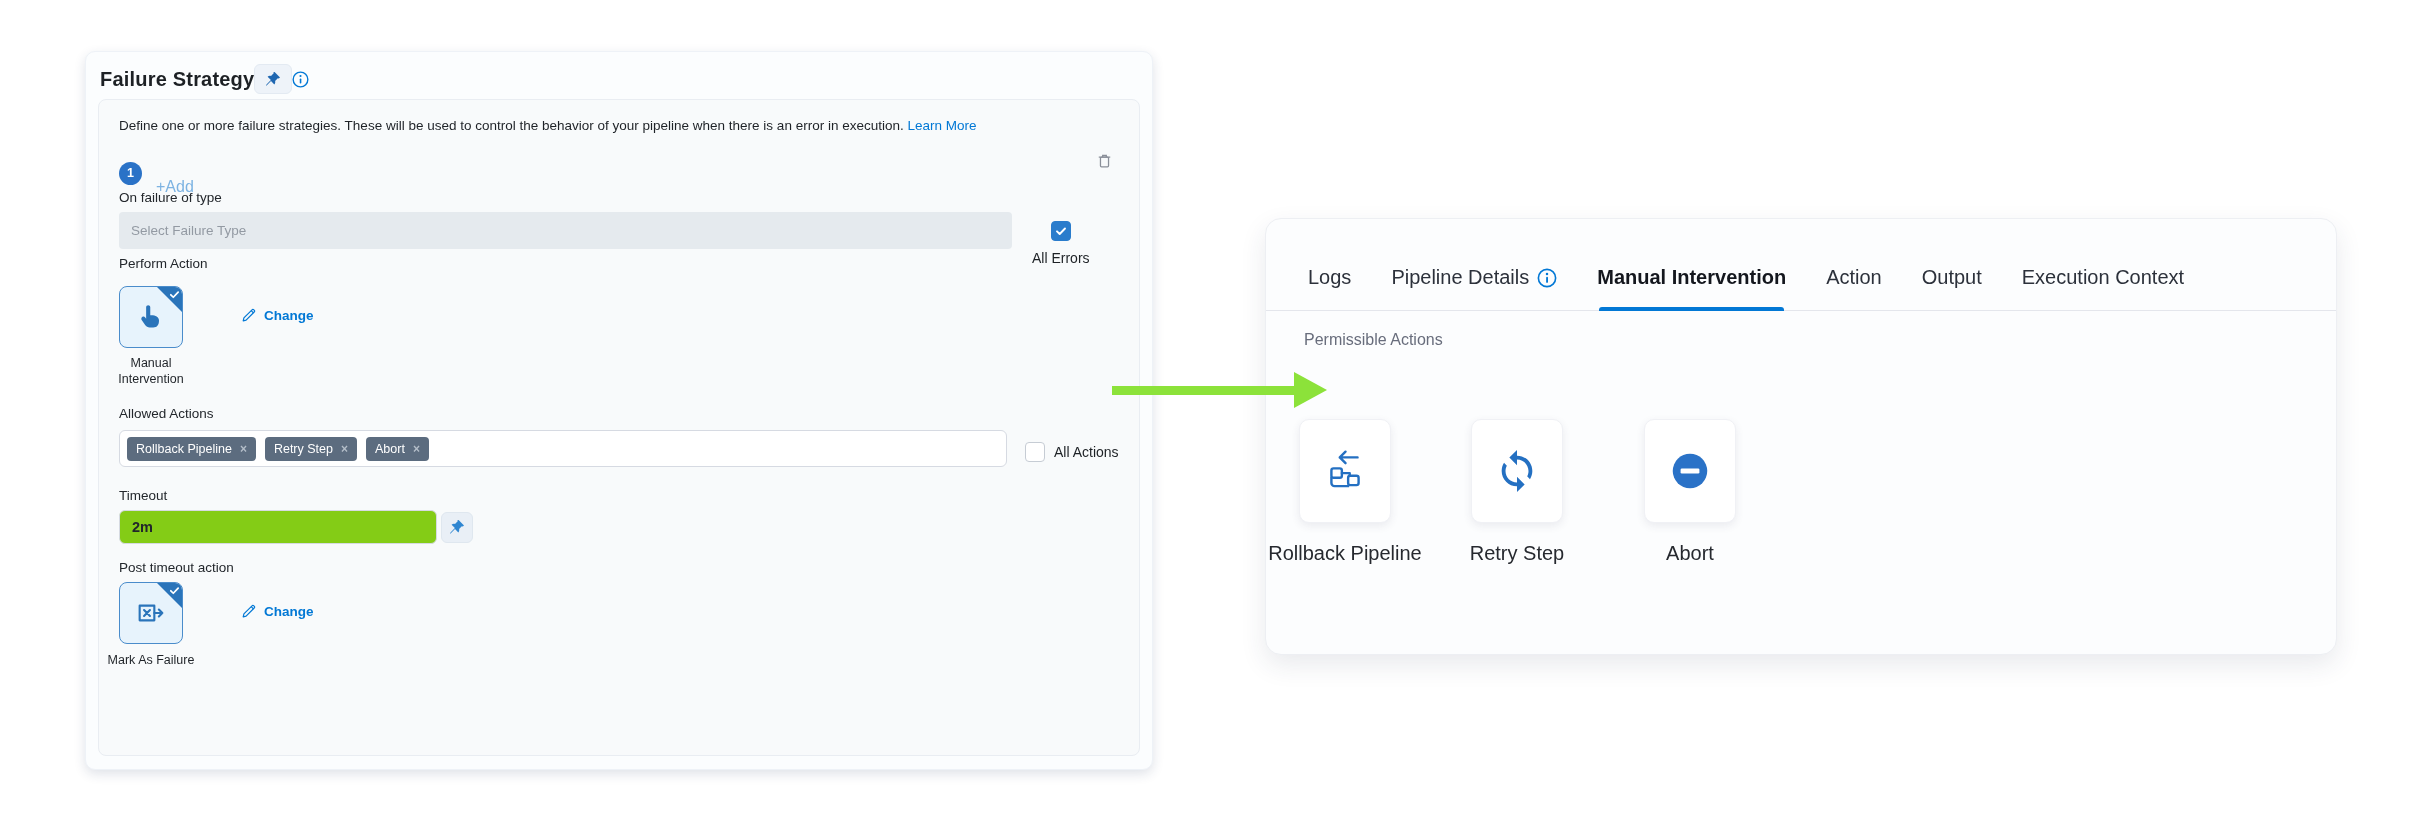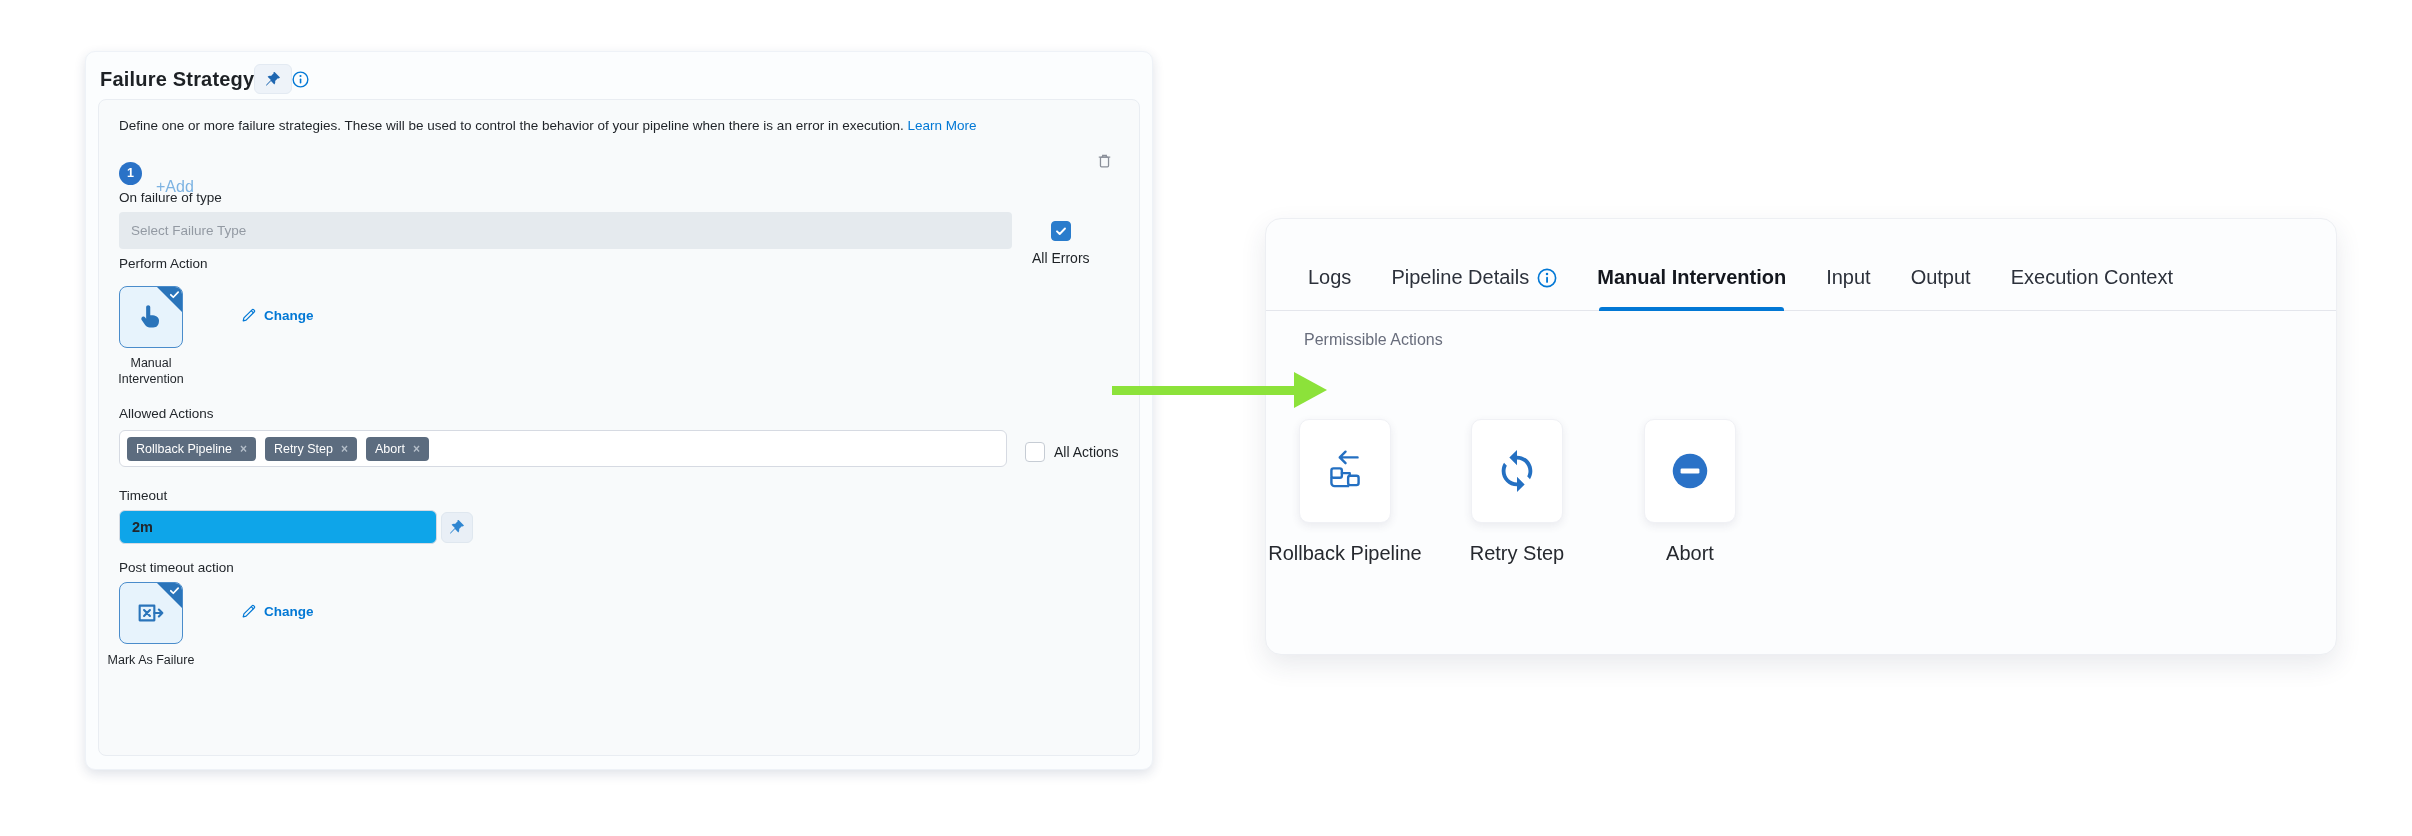--- a/index.html
+++ b/index.html
@@ -64,21 +64,21 @@
   .lbl-allowed { left:20px; top:306px; }
   .tags-row { left:20px; top:330px; width:888px; height:37px; background:#fff;
     border:1px solid #d6dae2; border-radius:6px; display:flex; align-items:center;
     gap:9px; padding:0 7px; }
   .tag { background:#5c6c7f; color:#fff; border-radius:4px; padding:5px 9px;
     font-size:12.5px; display:flex; align-items:center; gap:8px; white-space:nowrap; }
   .tag-x { color:#b4bec9; font-size:12px; font-weight:700; cursor:pointer; }
 
   .lbl-timeout { left:20px; top:388px; }
   .timeout-row { left:20px; top:410px; display:flex; align-items:center; gap:4px; }
-  .timeout-input { width:318px; height:34px; background:#0ea5e9; border:1px solid #d6dae2;
+  .timeout-input { width:318px; height:34px; background:#84cc16; border:1px solid #d6dae2;
     border-radius:6px; padding:0 12px; font-size:14.5px; font-weight:700; color:#22262b;
     font-family:"Liberation Sans", sans-serif; }
   .pin-btn-sm { width:32px; height:31px; background:#e9eff6; border:1px solid #dfe7ef;
     border-radius:6px; display:flex; align-items:center; justify-content:center; cursor:pointer; }
 
   .lbl-post { left:20px; top:460px; }
 
   
   .dp { position:absolute; left:1265px; top:218px; width:1072px; height:437px;
     background:#fcfdfe; border:1px solid #edeff3; border-radius:16px;
@@ -234,21 +234,21 @@
     <span class="tab">Logs</span>
     <span class="tab">
       <span>Pipeline Details</span>
       <svg class="tab-info" viewBox="0 0 16 16">
           <circle cx="8" cy="8" r="6.9" fill="none" stroke="#0278d5" stroke-width="1.3"></circle>
           <rect x="7.3" y="7" width="1.5" height="4.8" rx=".7" fill="#0278d5"></rect>
           <circle cx="8" cy="4.7" r="1" fill="#0278d5"></circle>
         </svg>
     </span>
     <span class="tab active">Manual Intervention</span>
-    <span class="tab">Input</span>
+    <span class="tab">Action</span>
     <span class="tab">Output</span>
     <span class="tab">Execution Context</span>
   </div>
 
   <div class="dp-heading">Permissible Actions</div>
 
   <div class="paction pa-1">
     <div class="pa-card">
       <svg viewBox="0 0 44 44" fill="none" stroke="#2470c2" stroke-width="2.3" stroke-linecap="round" stroke-linejoin="round">
         <path d="M34 9H17M17 9l5.5-5.5M17 9l5.5 5.5"></path>

